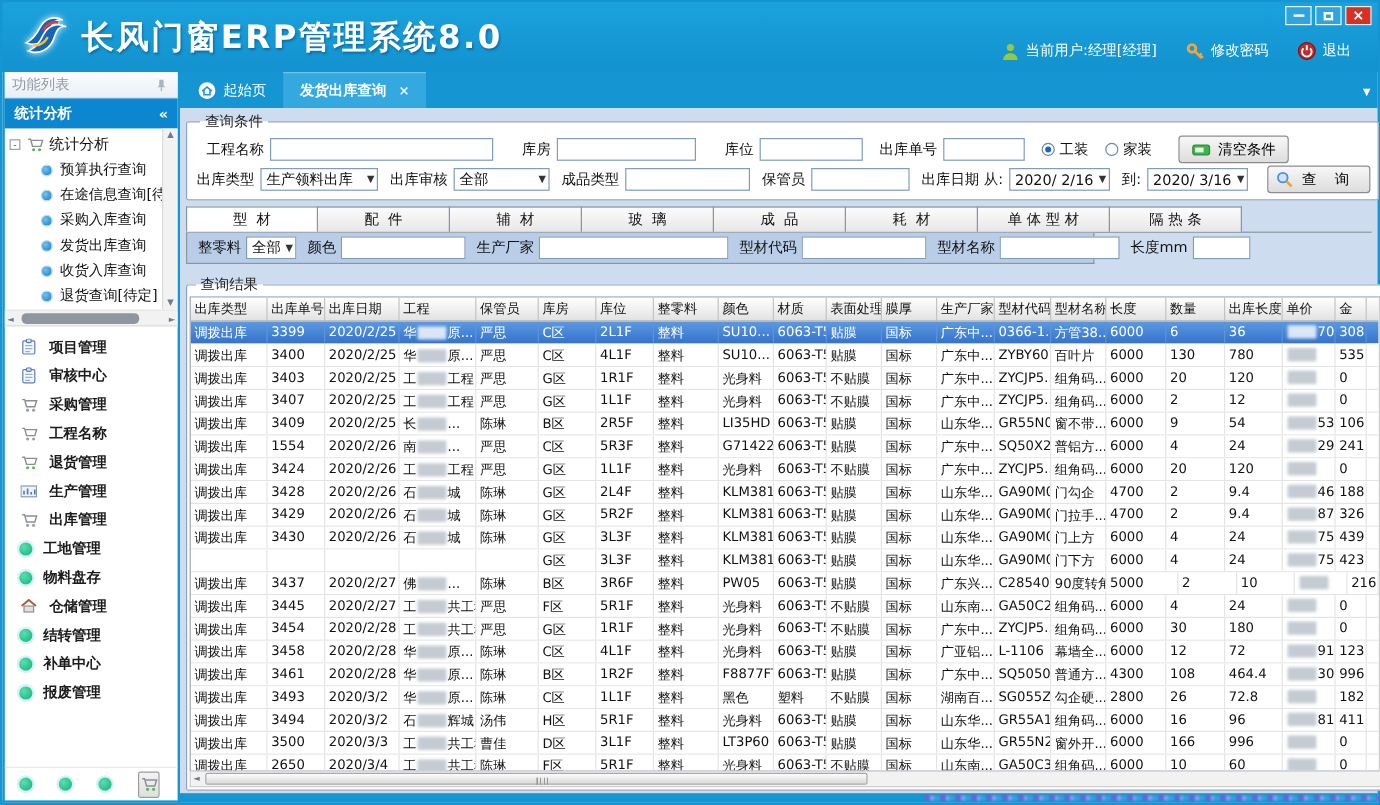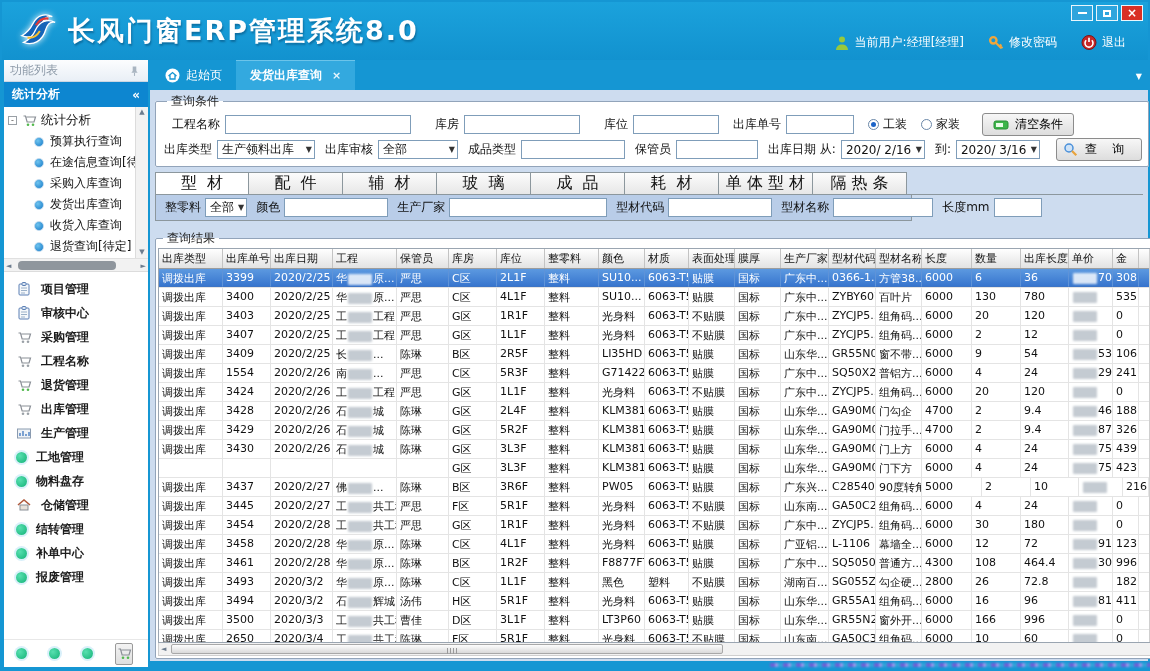--- a/index.html
+++ b/index.html
@@ -54,21 +54,21 @@
   .frow label{margin:0 5px 0 10px}
   .tin{border:1px solid #7f9db9;background:#fff;height:19px;font-size:12px;padding:0 3px;font-family:inherit}
   .combo{border:1px solid #7f9db9;background:#fff;height:19px;display:inline-flex;align-items:center;justify-content:space-between;padding:0 2px 0 4px;cursor:pointer}
   .combo .ca{font-size:8px;color:#333;margin-left:4px}
   .radio{display:inline-flex;align-items:center;gap:4px;margin-left:14px;cursor:pointer}
   .rdot{width:11px;height:11px;border-radius:50%;border:1px solid #6a87a8;background:#fff;display:inline-flex;align-items:center;justify-content:center}
   .rdot.on::after{content:"";width:5px;height:5px;border-radius:50%;background:#1c64c8}
   .btn{height:23px;background:linear-gradient(#f7f7f7,#dddddd);border:1px solid #8c8c8c;border-radius:3px;display:inline-flex;align-items:center;gap:6px;padding:0 10px;cursor:pointer;font-size:12px}
   .btn.search{width:86px;justify-content:flex-start;letter-spacing:6px;padding-left:6px}
   .mat-tabs-row{flex:0 0 22px;margin-top:5px;display:flex;border-bottom:1px solid #8c979d}
-  .mat-tab{width:94px;display:flex;align-items:center;justify-content:center;background:linear-gradient(#fcfcfc,#e7e7e7);border:1px solid #8c979d;border-left:none;border-bottom:none;white-space:pre;cursor:pointer;font-size:16px}
+  .mat-tab{width:110px;display:flex;align-items:center;justify-content:center;background:linear-gradient(#fcfcfc,#e7e7e7);border:1px solid #8c979d;border-left:none;border-bottom:none;white-space:pre;cursor:pointer;font-size:12px}
   .mat-tab:first-child{border-left:1px solid #8c979d}
   .mat-tab.active{background:#fff;box-shadow:inset 0 2px 0 #e8a33d00;position:relative;font-weight:normal}
   .filter-row{flex:0 0 26px;background:#b9cde8;border:1px solid #8c979d;border-top:none;display:flex;align-items:center;white-space:nowrap;width:757px}
   .filter-row label{margin:0 4px 0 9px}
   .results-box{flex:1;margin-top:9px;display:flex;flex-direction:column;min-height:0;padding:0 2px 2px 2px}
   .grid-wrap{flex:1;display:flex;min-height:0;border:1px solid #9aa5b1;margin-top:1px}
   .grid-cols{flex:1;overflow:hidden;display:flex;flex-direction:column}
   .grid-header{display:flex;flex:0 0 19px;background:linear-gradient(#ffffff,#e2e2e2);border-bottom:1px solid #9c9c9c;font-size:11px}
   .hcell{padding:2px 3px;border-right:1px solid #c3c3c3;overflow:hidden;white-space:nowrap;flex:none}
   .grid-body{flex:1;overflow:hidden}
@@ -252,36 +252,36 @@
               <svg width="15" height="13" viewBox="0 0 14 13">
                 <path d="M1 2h2l1.6 6h6.9l1.5-5H4" fill="none" stroke="#8a8f96" stroke-width="1.2"></path>
                 <circle cx="5.5" cy="10.8" r="1.3" fill="#53b94e"></circle>
                 <circle cx="10.5" cy="10.8" r="1.3" fill="#53b94e"></circle>
               </svg>
             </span>
             <span>退货管理</span>
           </div>
           <div class="menu-item">
             <span class="ic">
+              <svg width="14" height="11" viewBox="0 0 14 11">
+                <rect x="0.5" y="1" width="13" height="9" fill="#eef2f6" stroke="#8a9bb0"></rect>
+                <path d="M3 8V5M6 8V3M9 8V6M12 8V4" stroke="#4a7fc1" stroke-width="1.4"></path>
+              </svg>
+            </span>
+            <span>生产管理</span>
+          </div>
+          <div class="menu-item">
+            <span class="ic">
               <svg width="15" height="13" viewBox="0 0 14 13">
                 <path d="M1 2h2l1.6 6h6.9l1.5-5H4" fill="none" stroke="#8a8f96" stroke-width="1.2"></path>
                 <circle cx="5.5" cy="10.8" r="1.3" fill="#9aa0a6"></circle>
                 <circle cx="10.5" cy="10.8" r="1.3" fill="#9aa0a6"></circle>
               </svg>
             </span>
             <span>出库管理</span>
-          </div>
-          <div class="menu-item">
-            <span class="ic">
-              <svg width="14" height="11" viewBox="0 0 14 11">
-                <rect x="0.5" y="1" width="13" height="9" fill="#eef2f6" stroke="#8a9bb0"></rect>
-                <path d="M3 8V5M6 8V3M9 8V6M12 8V4" stroke="#4a7fc1" stroke-width="1.4"></path>
-              </svg>
-            </span>
-            <span>生产管理</span>
           </div>
           <div class="menu-item">
             <span class="dot-green"></span>
             <span>工地管理</span>
           </div>
           <div class="menu-item">
             <span class="dot-green"></span>
             <span>物料盘存</span>
           </div>
           <div class="menu-item">

